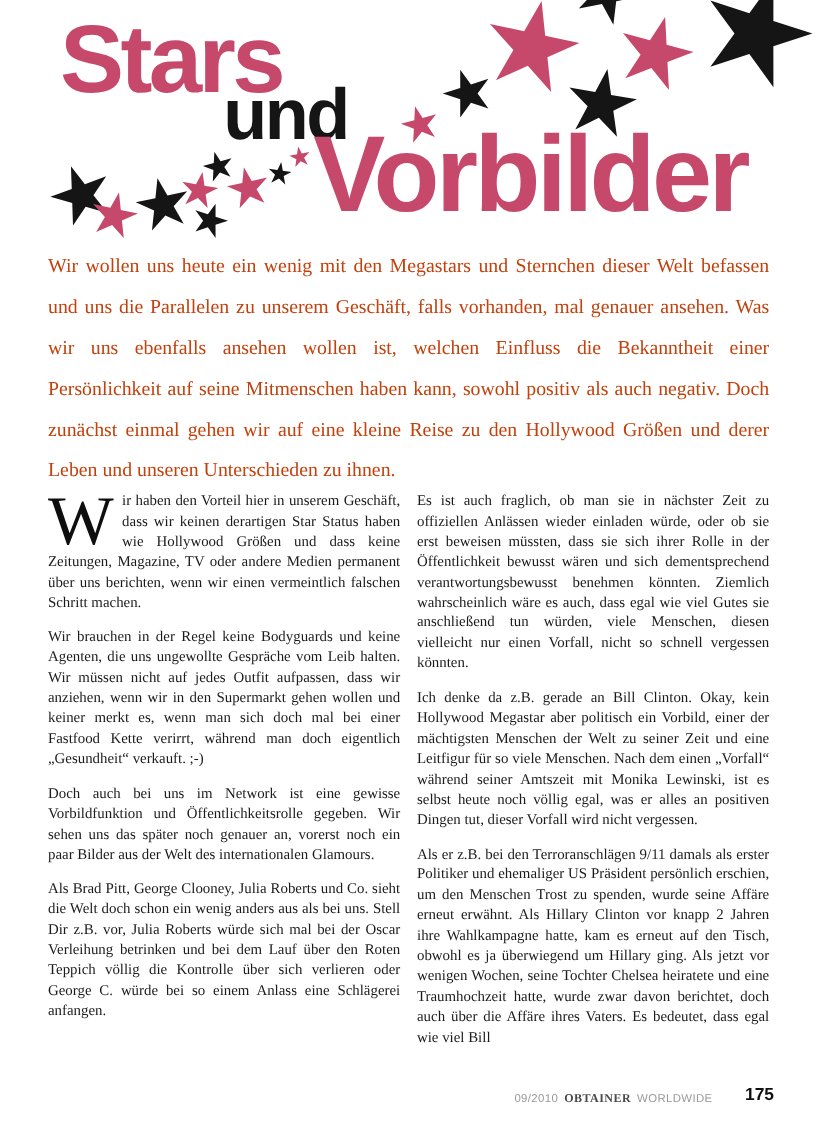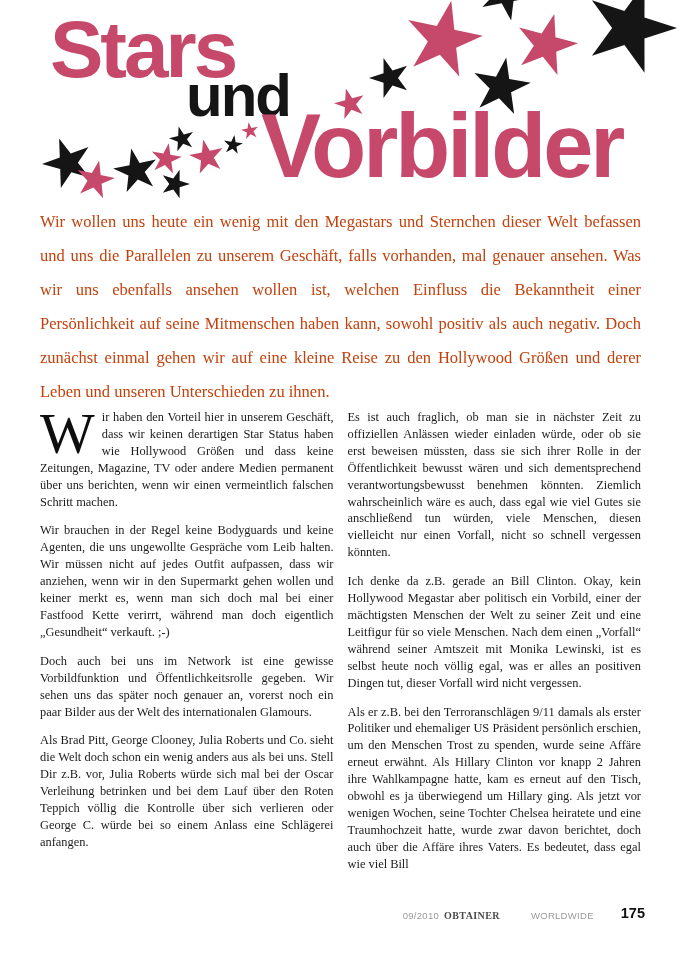--- a/index.html
+++ b/index.html
@@ -47,21 +47,21 @@
     color:#0e0e0e;
   }
   
   .footer{
     position:absolute;right:36px;top:905px;
     display:flex;align-items:flex-end;gap:5px;
     font-family:"Liberation Sans",sans-serif;
   }
   .footer .issue{font-size:9.5px;color:var(--gray);letter-spacing:.3px;}
   .footer .brand{font-family:"Liberation Serif",serif;font-weight:bold;font-size:10px;color:#4a4a4a;letter-spacing:.4px;}
-  .footer .suffix{font-size:9.5px;color:var(--gray);letter-spacing:.3px;margin-left:26px;}
+  .footer .suffix{font-size:9.5px;color:var(--gray);letter-spacing:.3px;}
   .footer .pagenum{font-size:14.5px;font-weight:bold;color:#101010;margin-left:22px;}
 </style>
 </head>
 <body>
 
 <div class="page">
 
   <div class="masthead">
 
     <svg class="star" viewBox="0 0 100 100" style="left:42px;top:137px;width:52px;height:52px;transform:rotate(-20deg)">

